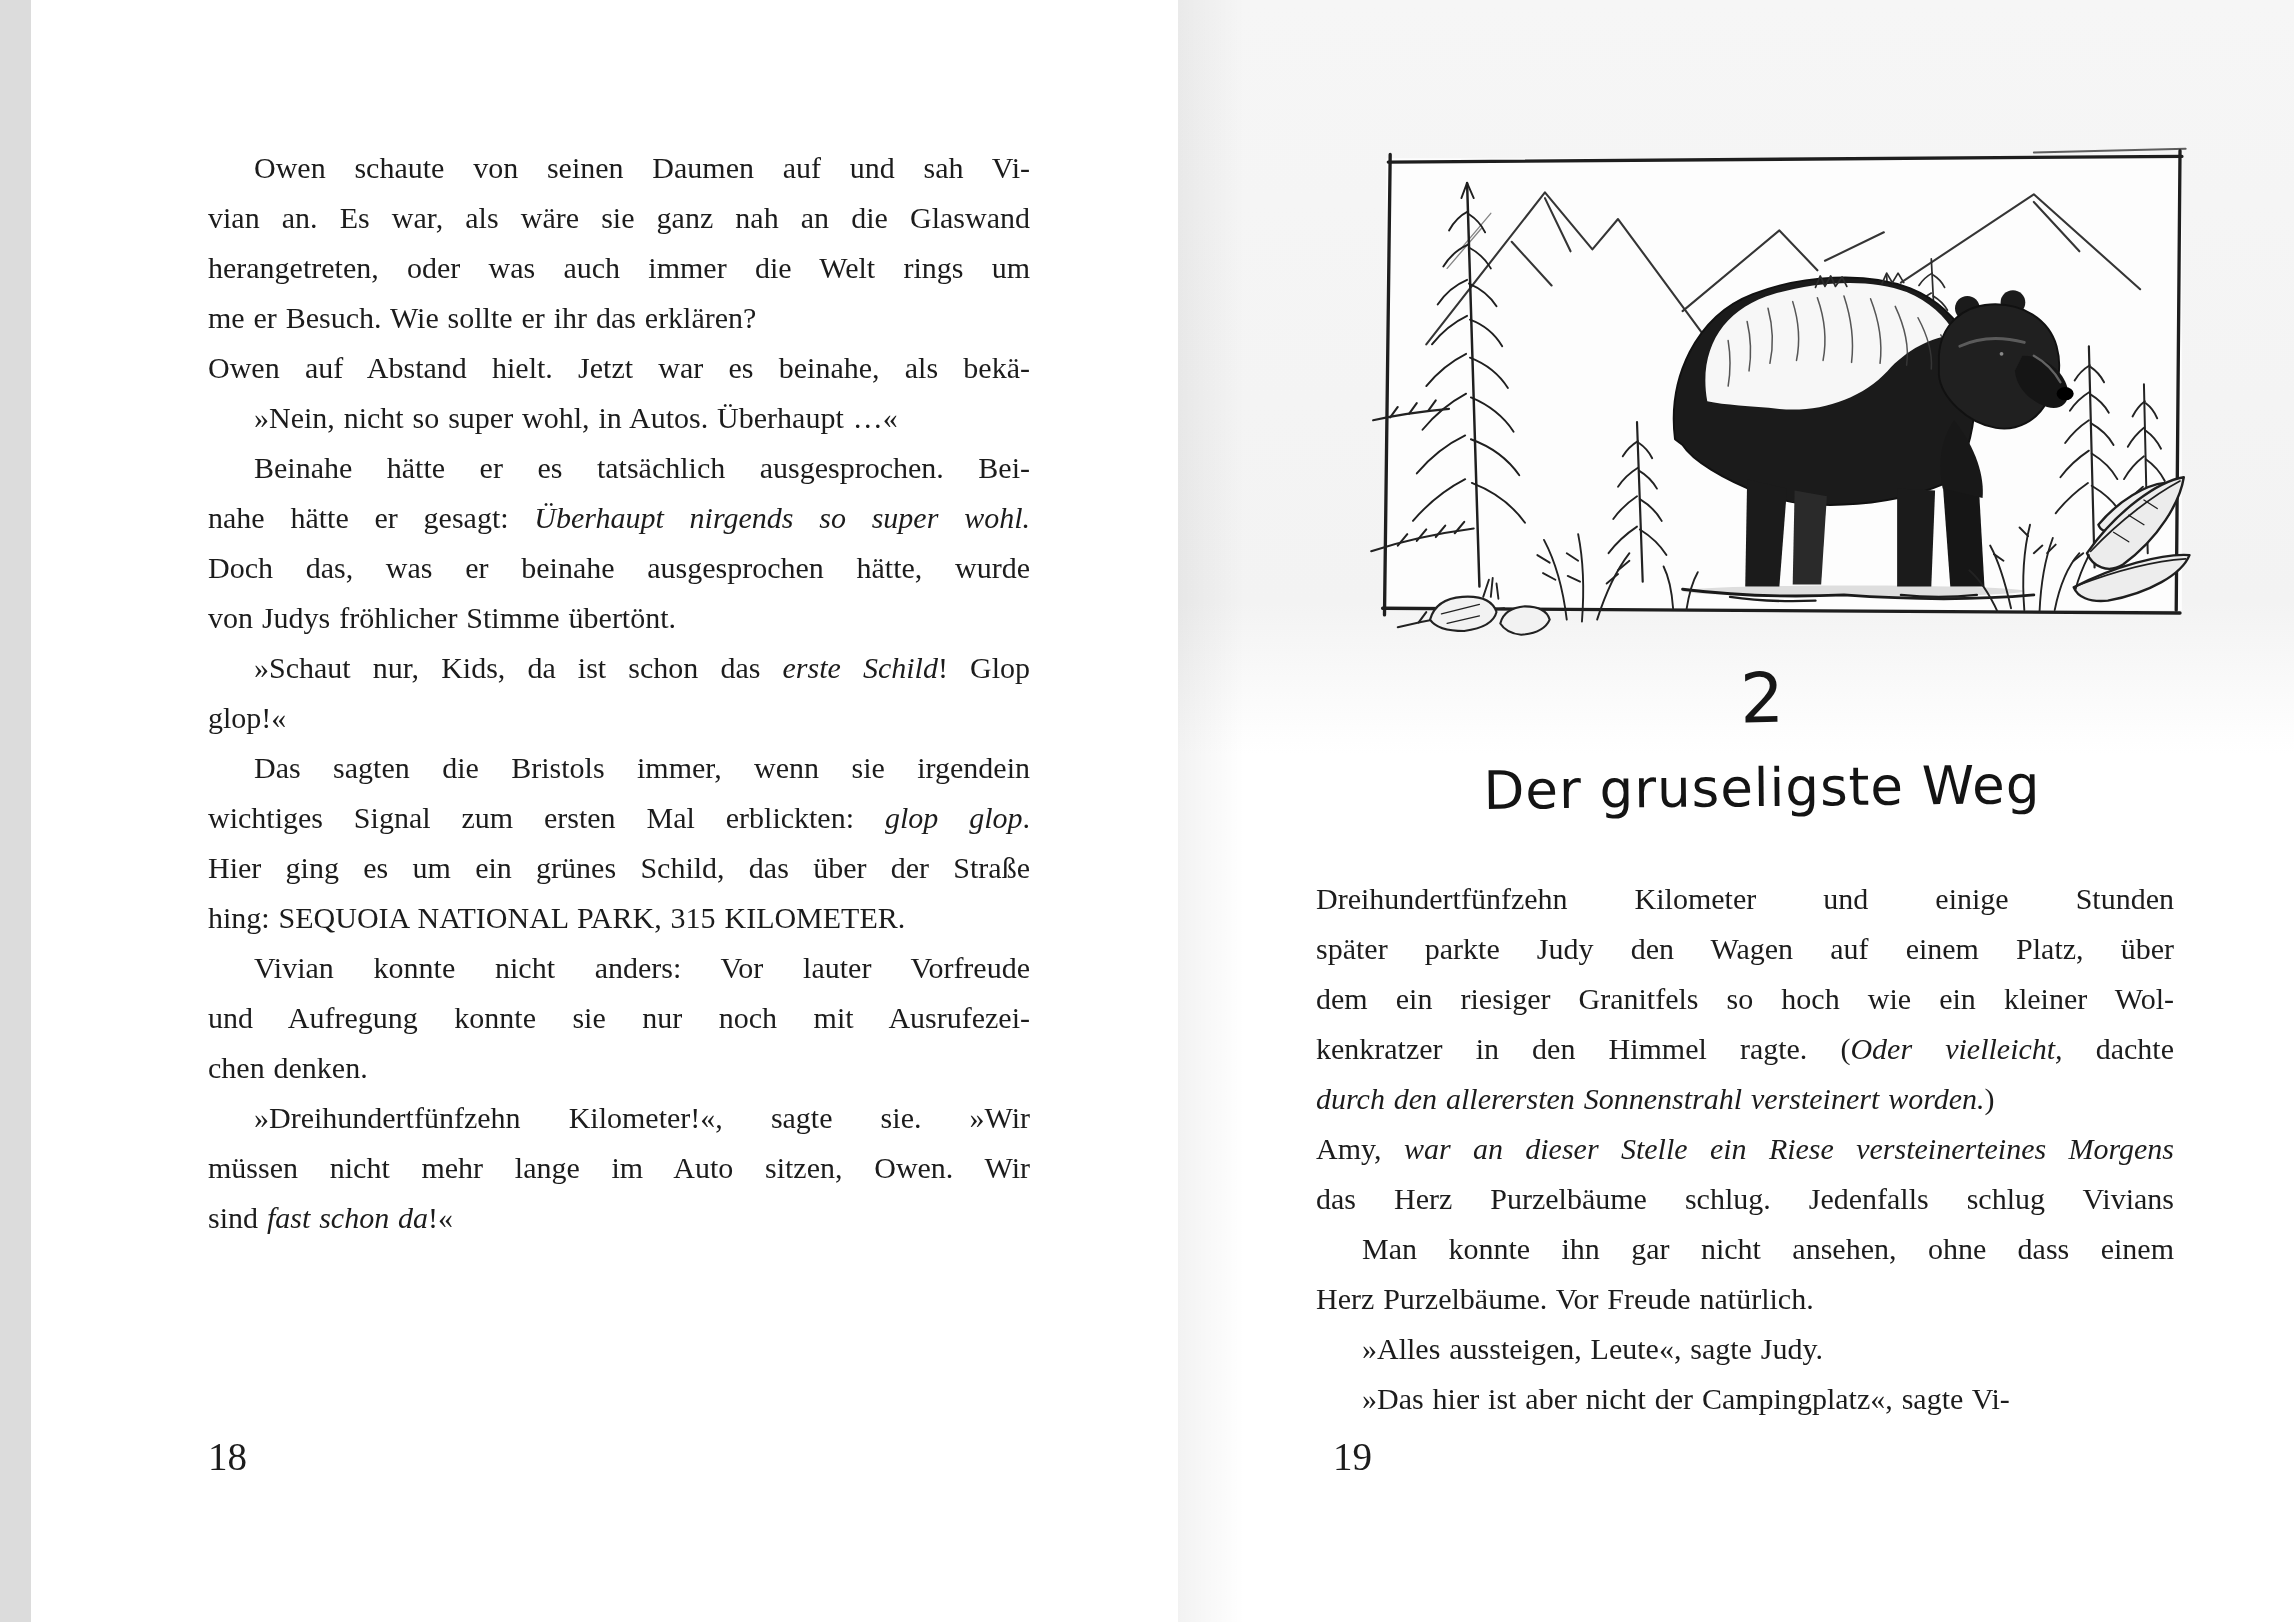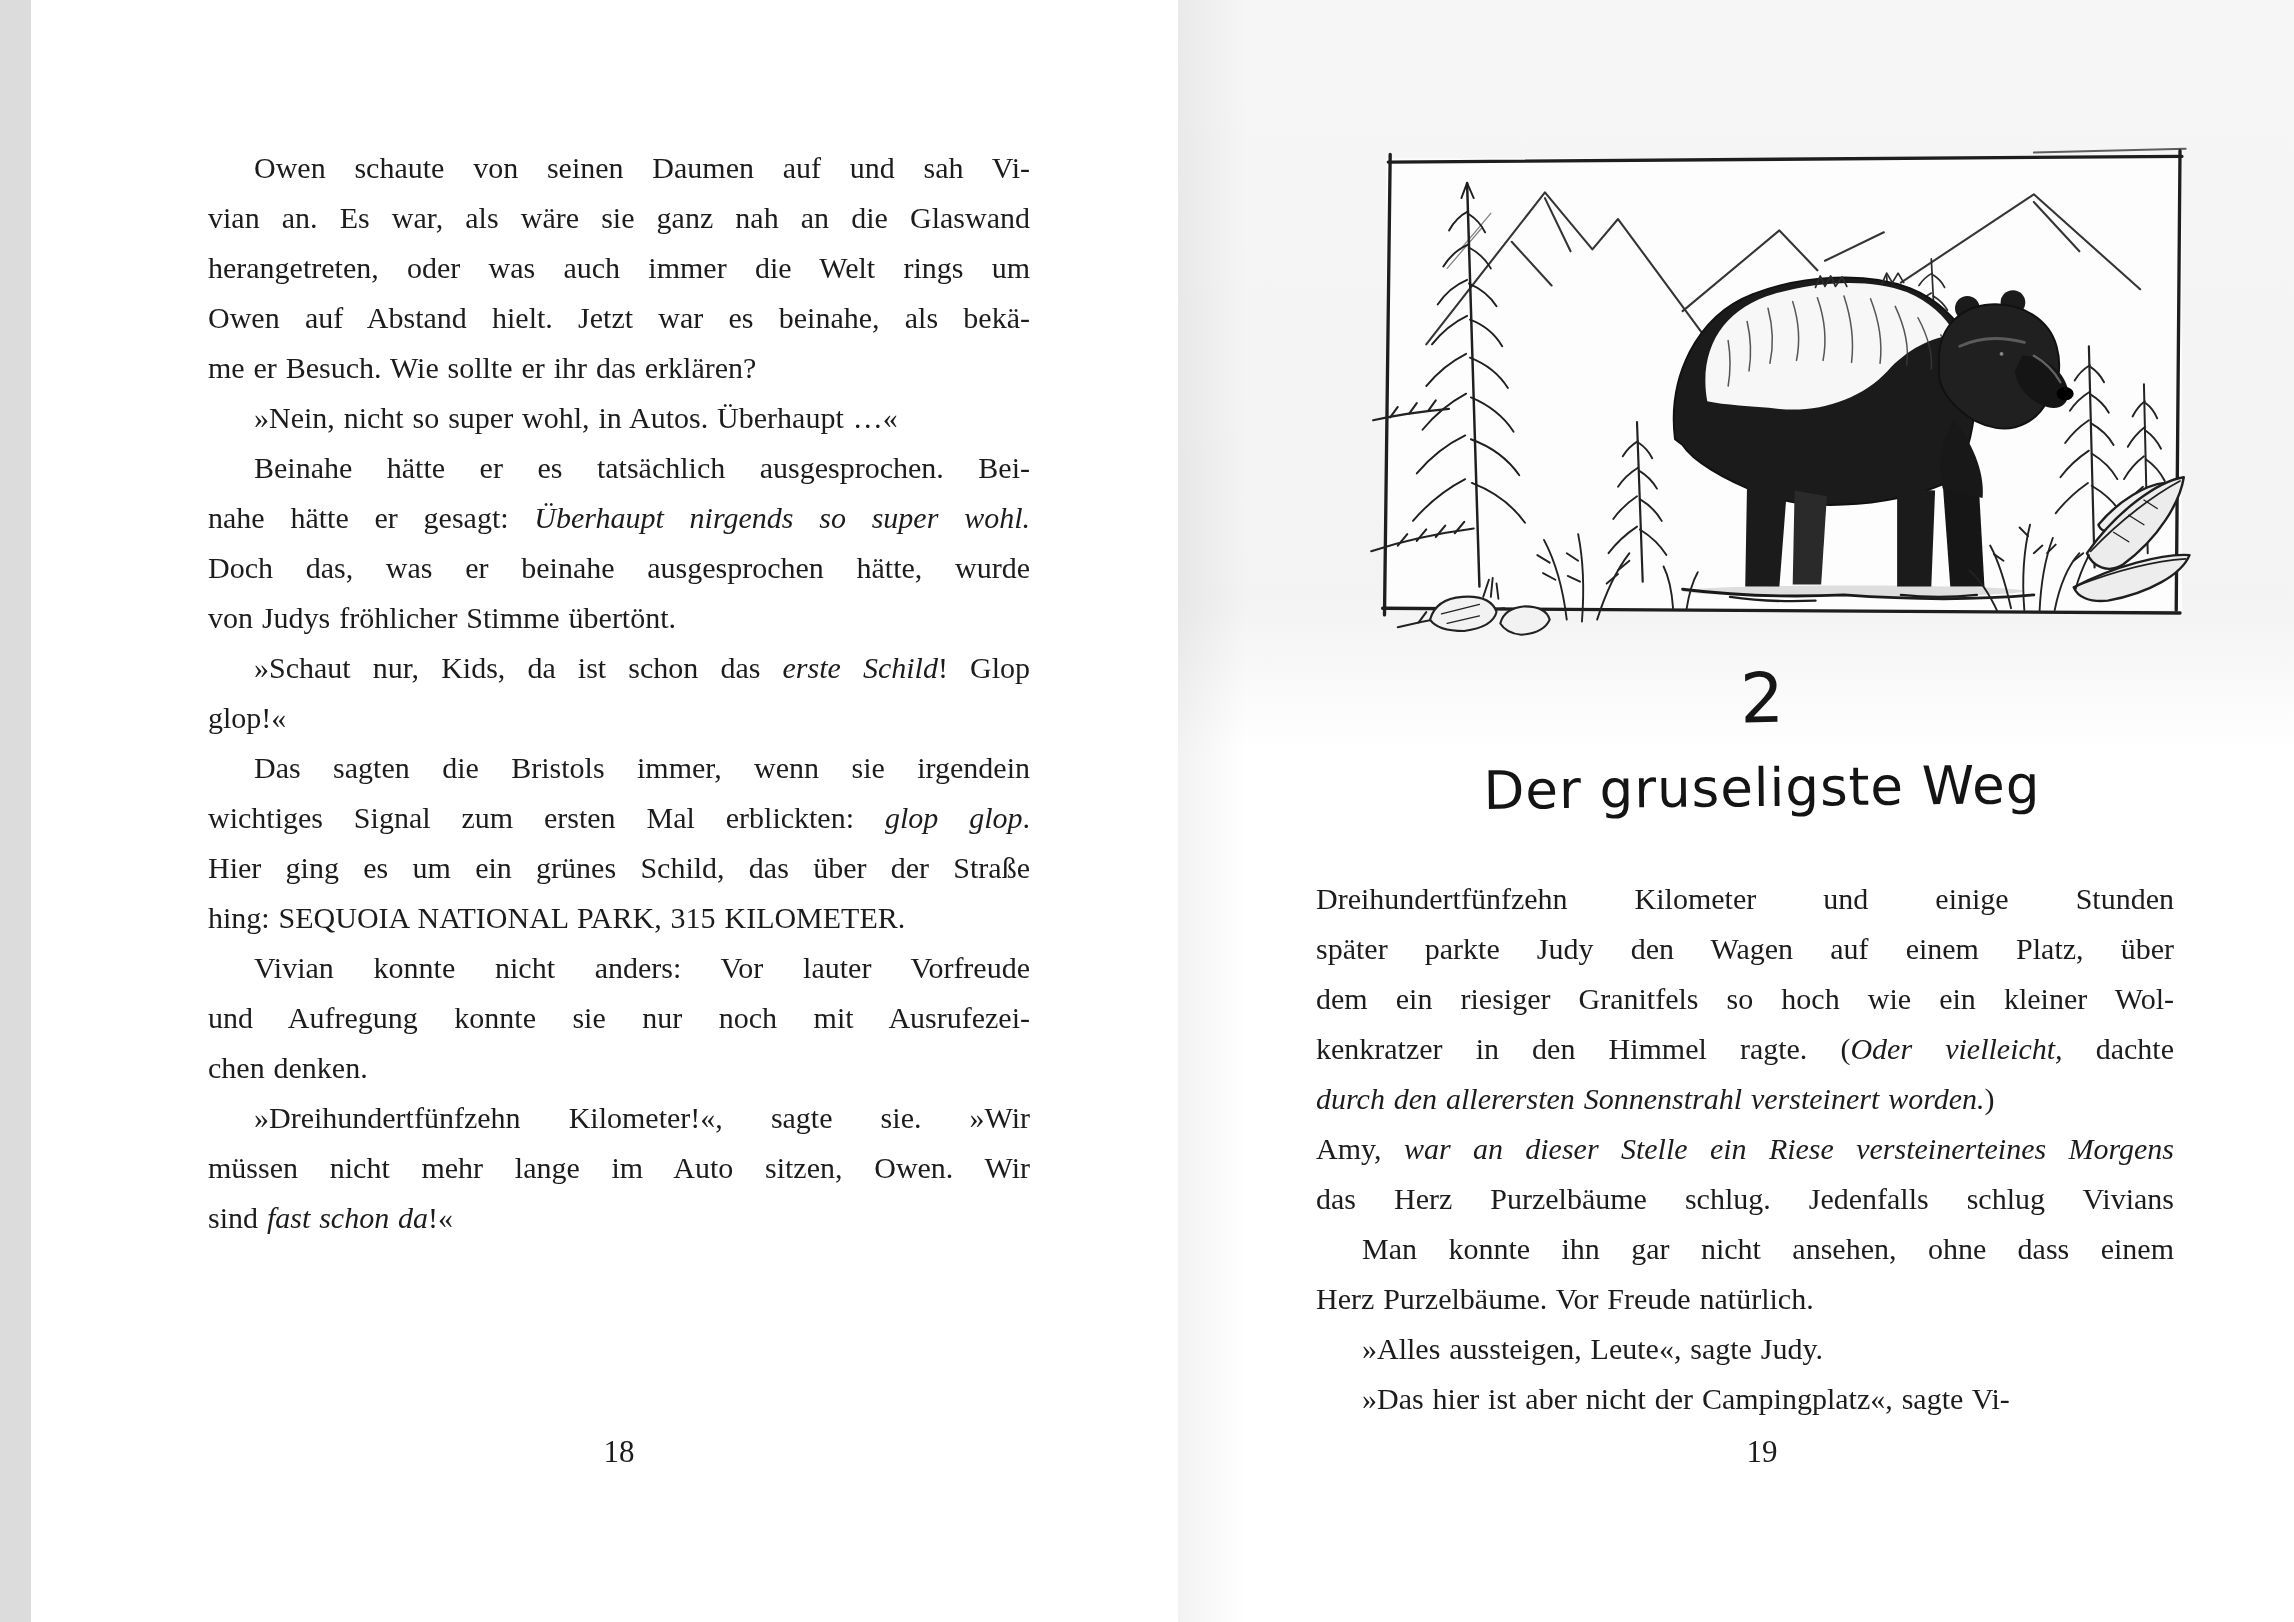--- a/index.html
+++ b/index.html
@@ -16,21 +16,21 @@
         background:linear-gradient(90deg,rgba(0,0,0,0.05),rgba(0,0,0,0));}
   .edge{position:absolute;right:0;top:0;width:15.3px;height:100%;
         background:linear-gradient(90deg,rgba(0,0,0,0),rgba(0,0,0,0.07));}
   .textblock{position:absolute;font-size:30px;line-height:50px;}
   .tb-left{left:177px;top:143px;width:822px;}
   .tb-right{left:138px;top:874px;width:858px;}
   .line{height:50px;overflow:hidden;word-spacing:1.4px;white-space:normal;}
   .line.j{text-align:justify;text-align-last:justify;}
   .line.ind{padding-left:46px;}
   .line em{font-style:italic;}
-  .pageno{position:absolute;font-size:31px;text-align:center;}
+  .pageno{position:absolute;font-size:39px;text-align:left;}
   .pn-left{left:177px;width:822px;top:1434px;}
   .pn-right{left:155px;width:858px;top:1434px;}
   .chapnum{position:absolute;left:155px;width:858px;top:658px;text-align:center;
     font-family:"DejaVu Sans",sans-serif;font-size:69px;font-weight:500;color:#161616;
     transform:rotate(-1deg);}
   .chaptitle{position:absolute;left:155px;width:858px;top:757px;text-align:center;
     font-family:"DejaVu Sans",sans-serif;font-size:53px;font-weight:500;letter-spacing:1px;
     color:#141414;transform:rotate(-0.6deg);}
   .illu{position:absolute;left:191px;top:107px;width:836px;height:543px;}
   .illu path,.illu line{stroke-linecap:round;stroke-linejoin:round;}
@@ -38,22 +38,22 @@
 </head>
 <body>
 
 <div class="spread">
 
   <div class="page page-left">
     <div class="textblock tb-left">
         <div class="line j ind"><span>Owen schaute von seinen Daumen auf und sah Vi-</span></div>
         <div class="line j"><span>vian an. Es war, als wäre sie ganz nah an die Glaswand</span></div>
         <div class="line j"><span>herangetreten, oder was auch immer die Welt rings um</span></div>
+        <div class="line"><span>me er Besuch. Wie sollte er ihr das erklären?</span></div>
         <div class="line j"><span>Owen auf Abstand hielt. Jetzt war es beinahe, als bekä-</span></div>
-        <div class="line"><span>me er Besuch. Wie sollte er ihr das erklären?</span></div>
         <div class="line ind"><span>»Nein, nicht so super wohl, in Autos. Überhaupt …«</span></div>
         <div class="line j ind"><span>Beinahe hätte er es tatsächlich ausgesprochen. Bei-</span></div>
         <div class="line j"><span>nahe hätte er gesagt: </span><em>Überhaupt nirgends so super wohl.</em></div>
         <div class="line j"><span>Doch das, was er beinahe ausgesprochen hätte, wurde</span></div>
         <div class="line"><span>von Judys fröhlicher Stimme übertönt.</span></div>
         <div class="line j ind"><span>»Schaut nur, Kids, da ist schon das </span><em>erste Schild</em><span>! Glop</span></div>
         <div class="line"><span>glop!«</span></div>
         <div class="line j ind"><span>Das sagten die Bristols immer, wenn sie irgendein</span></div>
         <div class="line j"><span>wichtiges Signal zum ersten Mal erblickten: </span><em>glop glop</em><span>.</span></div>
         <div class="line j"><span>Hier ging es um ein grünes Schild, das über der Straße</span></div>

